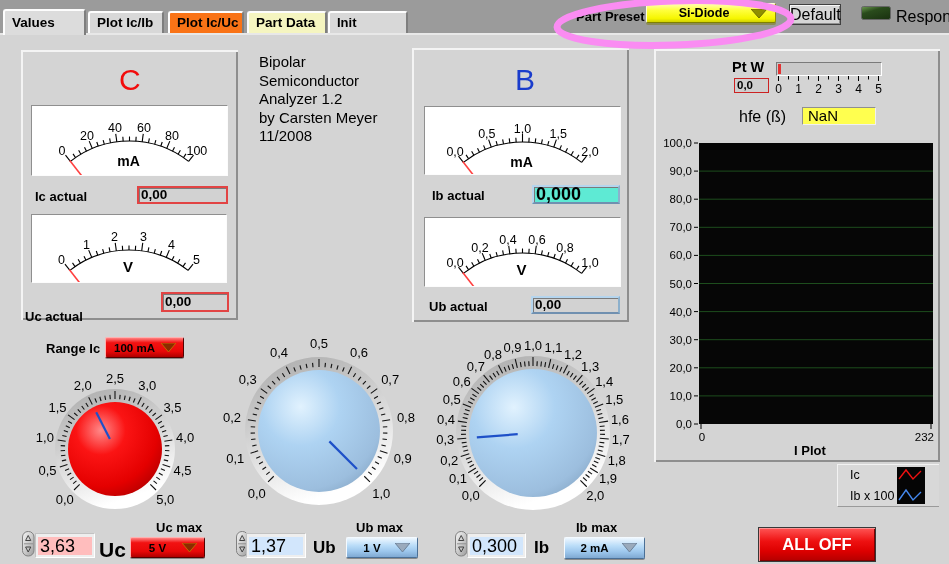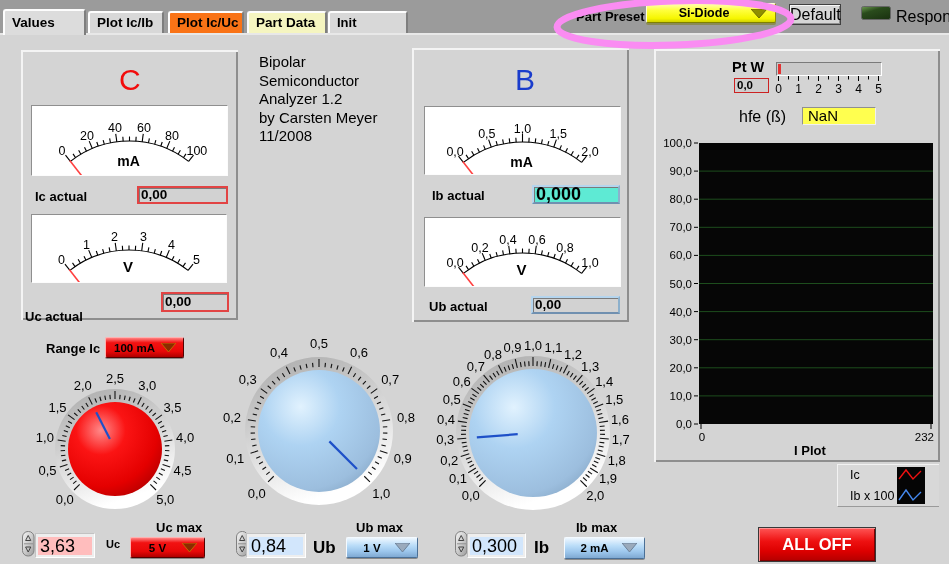--- a/index.html
+++ b/index.html
@@ -549,21 +549,21 @@
       </linearGradient>
     </defs>
     <rect x="0.5" y="0.5" width="11.5" height="24.5" rx="5.5" fill="url(#spg22)" stroke="#808080"></rect>
     <path d="M6.2 4.5 L8.8 9.5 L3.6 9.5 Z" fill="none" stroke="#444" stroke-width="1"></path>
     <path d="M6.2 21 L8.8 16 L3.6 16 Z" fill="none" stroke="#444" stroke-width="1"></path>
     <line x1="2" y1="12.8" x2="11" y2="12.8" stroke="#909090"></line>
   </svg>
 <div class="abs" style="left:35px;top:533px;width:58px;height:23px;background:#eeeeee;border:1px solid #c2c2c2;border-bottom-color:#ffffff;border-right-color:#ffffff;">
     <div style="position:absolute;left:2px;top:3px;right:2px;bottom:2px;background:#ffbdbd;font-size:18px;line-height:18px;padding-left:2px;">3,63</div>
   </div>
-<div class="lbl" style="left:99px;top:538px;font-size:11px;margin-left:7px;">Uc</div>
+<div class="lbl" style="left:99px;top:538px;font-size:21px;">Uc</div>
 <div class="lbl" style="left:156px;top:520px;">Uc max</div>
 <div style="position:absolute;left:130px;top:537px;width:73px;height:19px;background:linear-gradient(#ff8080,#f21212 25%,#e80808 70%,#b00000);border-top:1px solid #ffb0b0;border-left:1px solid #ffb0b0;border-right:1px solid #550000;border-bottom:1px solid #550000;border-radius:2px;box-shadow:0 1px 0 rgba(0,0,0,0.35);">
     <div style="position:absolute;left:0;top:0;right:20px;height:100%;display:flex;align-items:center;justify-content:center;font-weight:bold;font-size:11.5px;color:#000;transform:translateX(0px);">5 V</div>
     <svg width="15" height="9" style="position:absolute;right:7px;top:5px">
       <path d="M0 0 H15 L7.5 9 Z" fill="#8a2c00" stroke="#c86400" stroke-width="1"></path>
     </svg>
   </div>
 <svg width="13" height="26" style="position:absolute;left:236px;top:531px">
     <defs>
       <linearGradient id="spg236" x1="0" y1="0" x2="1" y2="1">
@@ -571,21 +571,21 @@
         <stop offset="0.5" stop-color="#cccccc"></stop>
         <stop offset="1" stop-color="#9a9a9a"></stop>
       </linearGradient>
     </defs>
     <rect x="0.5" y="0.5" width="11.5" height="24.5" rx="5.5" fill="url(#spg236)" stroke="#808080"></rect>
     <path d="M6.2 4.5 L8.8 9.5 L3.6 9.5 Z" fill="none" stroke="#444" stroke-width="1"></path>
     <path d="M6.2 21 L8.8 16 L3.6 16 Z" fill="none" stroke="#444" stroke-width="1"></path>
     <line x1="2" y1="12.8" x2="11" y2="12.8" stroke="#909090"></line>
   </svg>
 <div class="abs" style="left:246px;top:533px;width:58px;height:23px;background:#eeeeee;border:1px solid #c2c2c2;border-bottom-color:#ffffff;border-right-color:#ffffff;">
-    <div style="position:absolute;left:2px;top:3px;right:2px;bottom:2px;background:#d2e6fc;font-size:18px;line-height:18px;padding-left:2px;">0,84</div>
+    <div style="position:absolute;left:2px;top:3px;right:2px;bottom:2px;background:#d2e6fc;font-size:18px;line-height:18px;padding-left:2px;">1,37</div>
   </div>
 <div class="lbl" style="left:313px;top:538px;font-size:17px;">Ub</div>
 <div class="lbl" style="left:356px;top:520px;">Ub max</div>
 <div style="position:absolute;left:346px;top:537px;width:70px;height:19px;background:linear-gradient(#eef7ff,#b9dcf8 40%,#9cc6ec 70%,#7fa9d2);border-top:1px solid #f4faff;border-left:1px solid #f4faff;border-right:1px solid #4a6f96;border-bottom:1px solid #4a6f96;border-radius:2px;box-shadow:0 1px 0 rgba(0,0,0,0.35);">
     <div style="position:absolute;left:0;top:0;right:20px;height:100%;display:flex;align-items:center;justify-content:center;font-weight:bold;font-size:11.5px;color:#000;transform:translateX(0px);">1 V</div>
     <svg width="15" height="9" style="position:absolute;right:7px;top:5px">
       <path d="M0 0 H15 L7.5 9 Z" fill="#9aaabc" stroke="#6c829a" stroke-width="1"></path>
     </svg>
   </div>
 <svg width="13" height="26" style="position:absolute;left:455px;top:531px">

